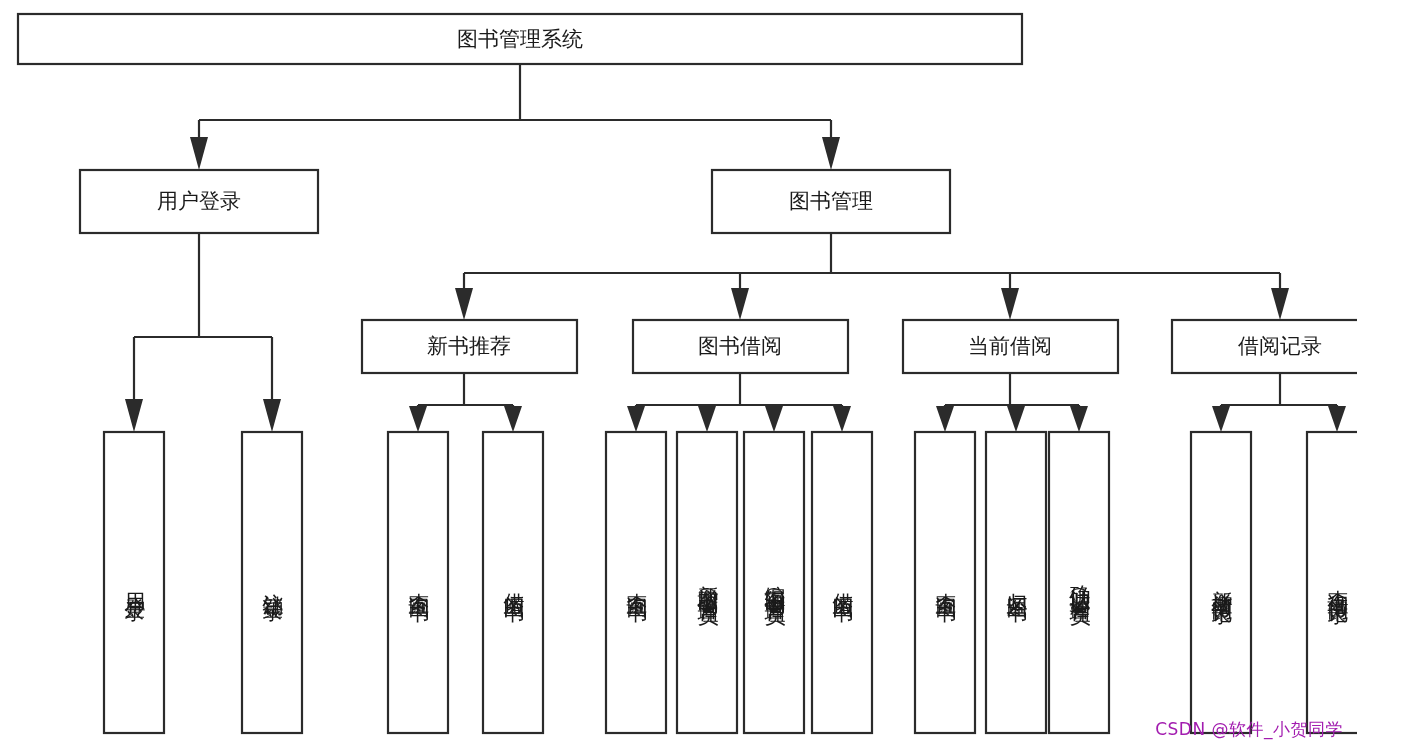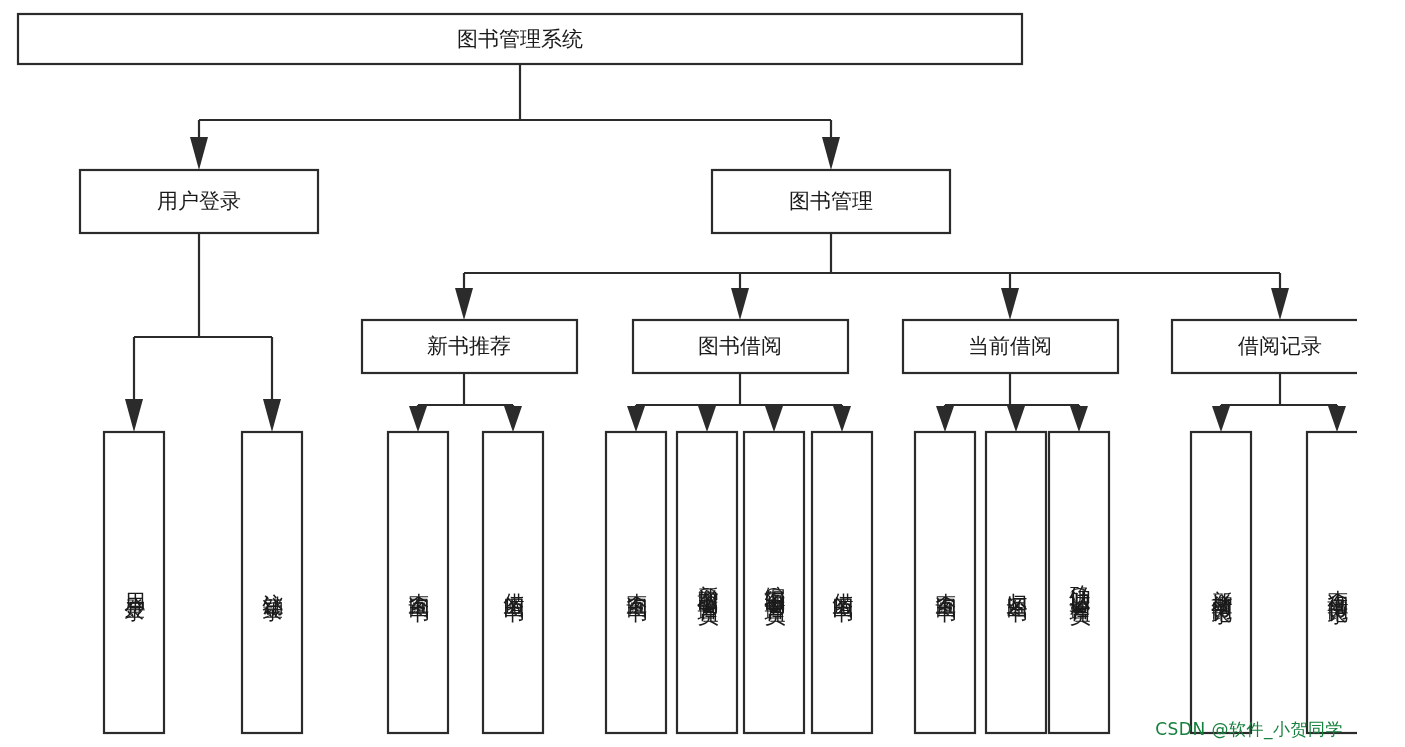--- a/index.html
+++ b/index.html
@@ -59,21 +59,21 @@
     glyph-orientation-vertical: 0;
     letter-spacing: 3px;
     white-space: pre;
   }
   .watermark-text {
     position: absolute;
     right: 14px;
     bottom: 6px;
     font-family: "DejaVu Sans", "Liberation Sans", sans-serif;
     font-size: 17px;
-    color: #15803d;
+    color: #a21caf;
     letter-spacing: 0.5px;
     user-select: none;
     pointer-events: none;
     white-space: pre;
   }
 </style>
 </head>
 <body>
 
 <div id="diagram-root">

